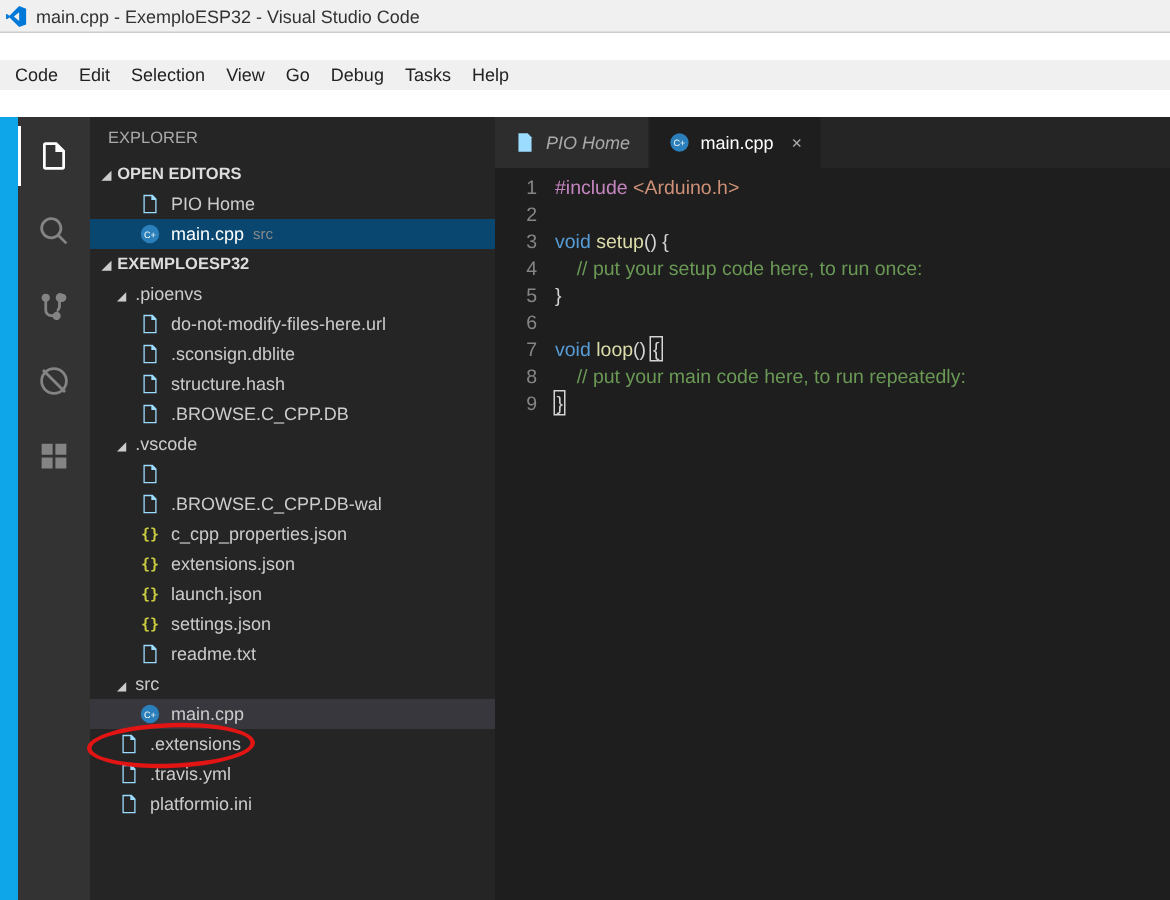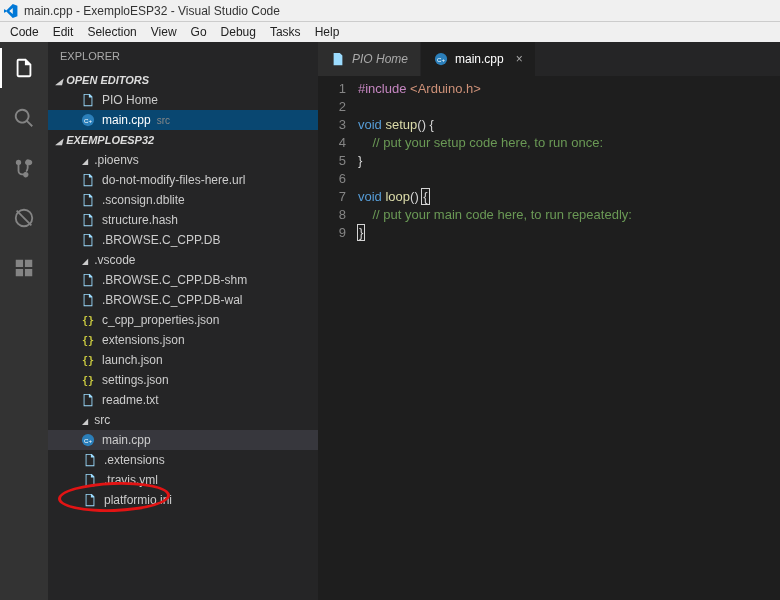--- a/index.html
+++ b/index.html
@@ -1,48 +1,48 @@
 <!DOCTYPE html>
 <html><head>
 <meta charset="utf-8">
 <style>
   * { margin: 0; padding: 0; box-sizing: border-box; font-family: "Segoe UI", Arial, sans-serif; }
   body { width: 780px; height: 600px; background: #fff; overflow: hidden; font-size: 12px; }
-  .window { width: 100%; height: 100%; display: flex; flex-direction: column; }
+  .window { width: 100%; height: 100%; display: flex; flex-direction: column; gap: 18px; }
 
   
   .titlebar { height: 22px; background: #f0f0f0; border-bottom: 1px solid #ccc;
               display: flex; align-items: center; padding: 0 4px; gap: 6px; }
   .titlebar .logo svg { display:block; }
   .title-text { color: #333; font-size: 12px; }
 
   
   .menubar { height: 20px; background: #f0f0f0; display: flex; align-items: center;
              gap: 14px; padding: 0 10px; color: #222; }
   .menubar span { font-size: 12px; cursor: default; }
 
   
-  .app { flex: 1; display: flex; background: #0ea5e9; }
+  .app { flex: 1; display: flex; background: #0ea5e9; padding-left: 12px; }
   .activity { width: 48px; background: #333333; display: flex; flex-direction: column;
               align-items: center; padding-top: 6px; gap: 10px; }
   .act-item { width: 48px; height: 40px; display: flex; align-items: center;
               justify-content: center; color: #848484; }
   .act-item.active { color: #fff; box-shadow: inset 2px 0 0 #fff; }
   .act-item svg { width: 22px; height: 22px; }
 
   .sidebar { width: 270px; background: #252526; color: #ccc; display: flex;
              flex-direction: column; overflow-y: auto; }
   .sidebar-header { font-size: 11px; padding: 8px 12px; color: #aaa; text-transform: uppercase; }
   .section { font-size: 11px; font-weight: bold; color: #ddd; padding: 4px 8px;
-             display: flex; align-items: flex-start; gap: 4px; cursor: default; font-style: italic; }
+             display: flex; align-items: flex-start; gap: 4px; cursor: default; }
 
   .tree { display: flex; flex-direction: column; }
   .row { display: flex; align-items: center; height: 20px; padding-left: 8px;
          gap: 6px; color: #ccc; white-space: nowrap; font-size: 12px; cursor: default; }
-  .row.i1 { padding-left: 18px; margin-left: 16px; }
+  .row.i1 { padding-left: 18px; }
   .row.i2 { padding-left: 32px; }
   .row.sel { background: #37373d; }
   .row.sel-blue { background: #094771; color:#fff; }
 
   .ficon { width: 16px; height: 16px; display: inline-flex; align-items:center;
            justify-content:center; font-family: monospace; font-size: 10px; }
   .ficon svg { width:14px; height:14px; }
 
   .caret-icon::before { content:"◢"; display:inline-block; font-size:8px; color:#ccc;
                         transform: rotate(0deg); }
@@ -203,21 +203,20 @@
           <div class="row i1">
             <span class="caret-icon"></span>
             <span>.vscode</span>
           </div>
           <div class="row i2">
             <span class="ficon">
               <svg viewBox="0 0 16 16">
                 <path fill="#9cdcfe" d="M3 1h7l3 3v11H3V1zm1 1v12h8V5h-3V2H4z"></path>
               </svg>
             </span>
-            <span>.BROWSE.C_CPP.DB-shm</span>
           </div>
           <div class="row i2">
             <span class="ficon">
               <svg viewBox="0 0 16 16">
                 <path fill="#9cdcfe" d="M3 1h7l3 3v11H3V1zm1 1v12h8V5h-3V2H4z"></path>
               </svg>
             </span>
             <span>.BROWSE.C_CPP.DB-wal</span>
           </div>
           <div class="row i2">

